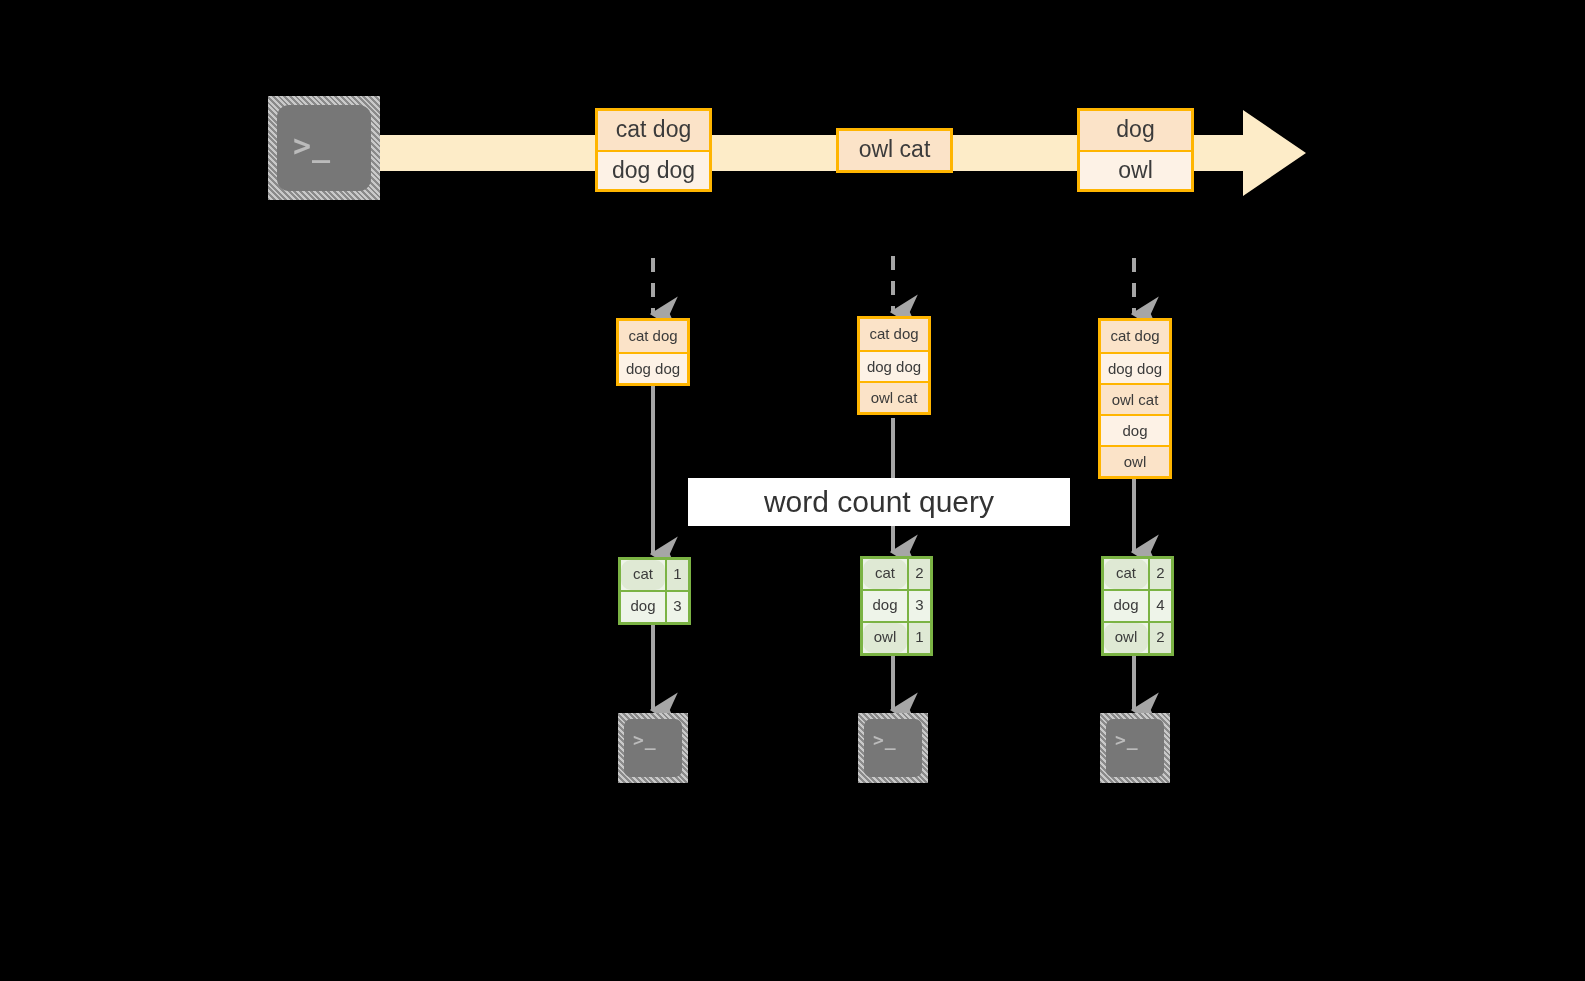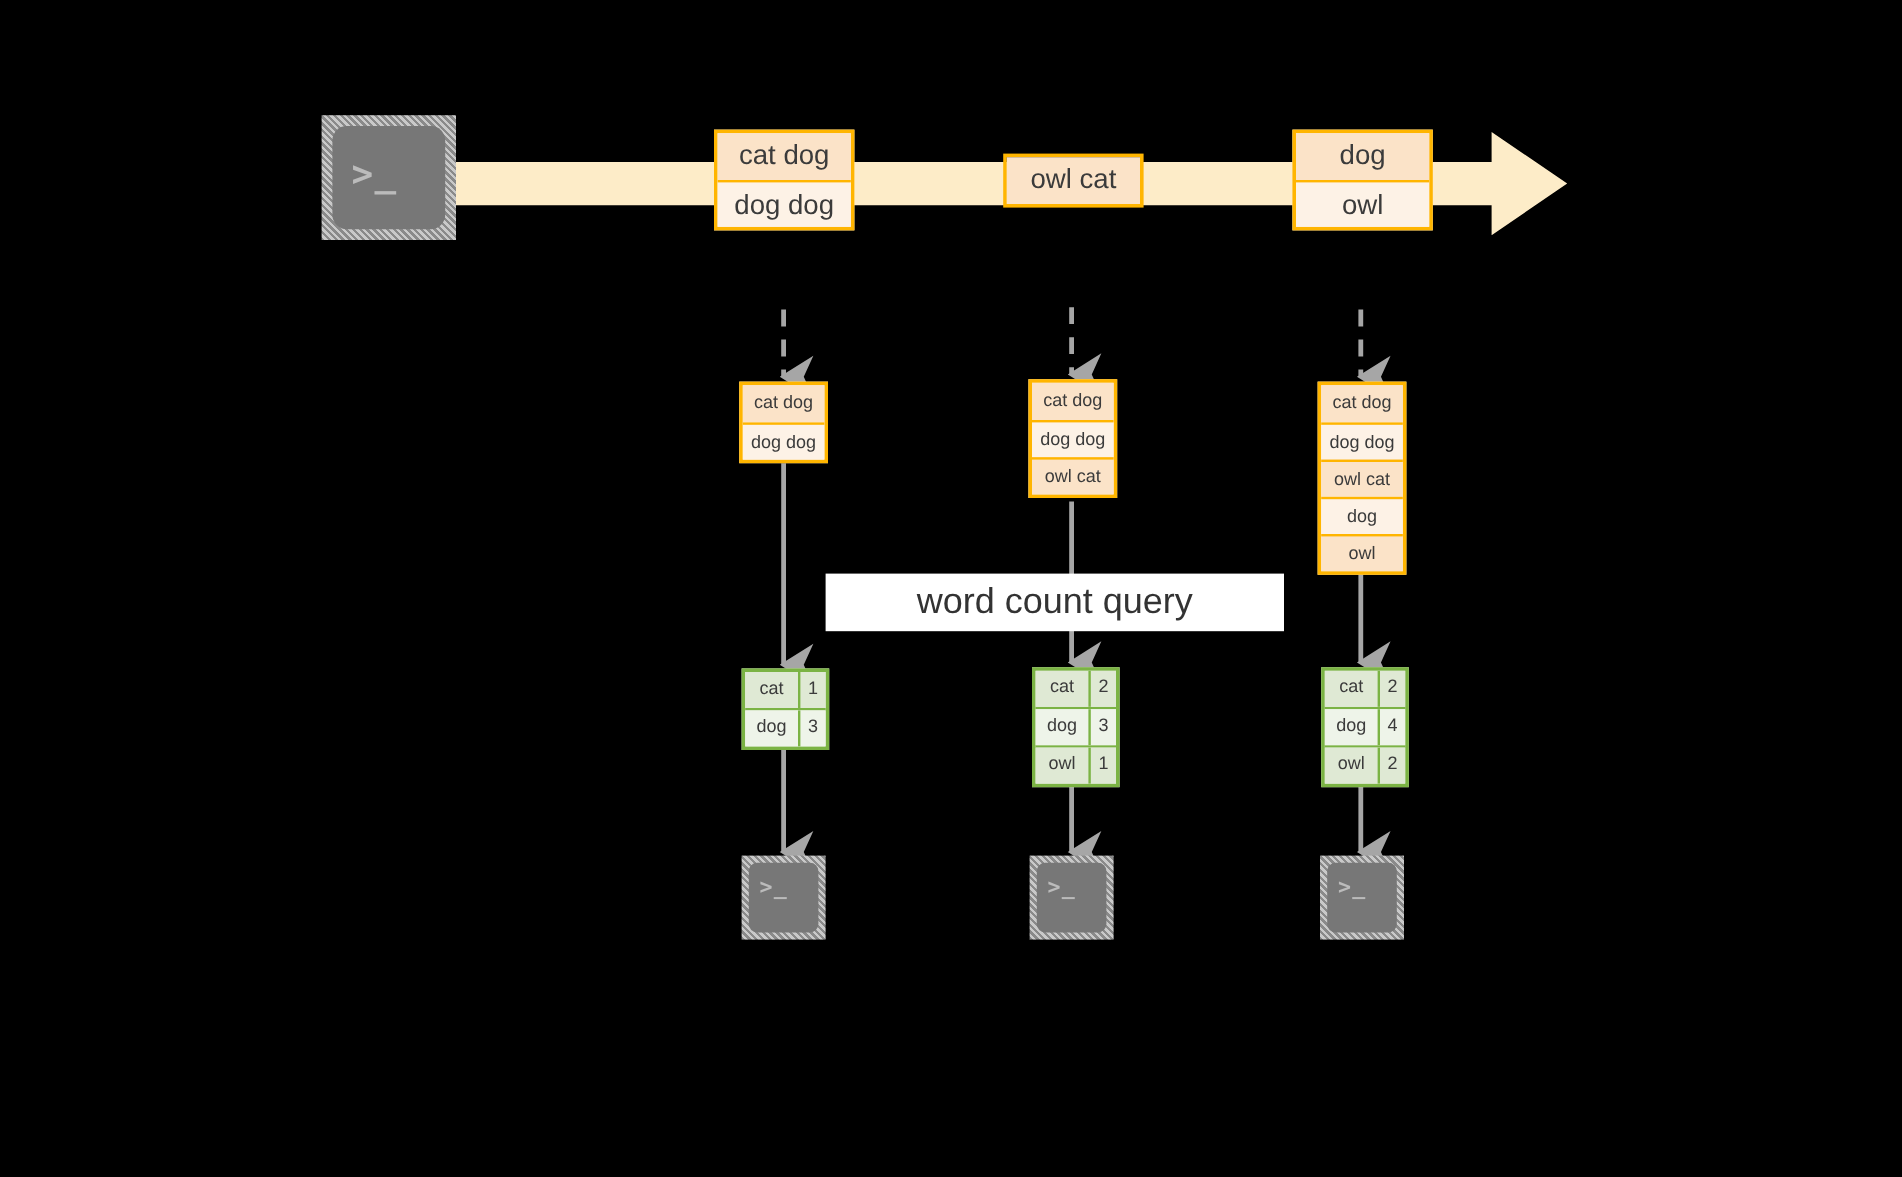--- a/index.html
+++ b/index.html
@@ -110,21 +110,21 @@
   .res-row + .res-row { border-top: 2px solid #7bb344; }
   .res-cell {
     box-sizing: border-box;
     height: 30px;
     line-height: 28px;
     font-size: 15px;
     color: #3b3b3b;
     text-align: center;
     background: #eef4e9;
   }
-  .res-cell.word { width: 44px; }
+  .res-cell.word { width: 44px; border-radius: 10px; }
   .res-cell.count { width: 23px; border-left: 2px solid #7bb344; }
   .res-row.shade .res-cell { background: #dfe9d4; }
 
   
   .arrow-layer {
     position: absolute;
     left: 0; top: 0;
     width: 1585px; height: 981px;
     pointer-events: none;
   }

